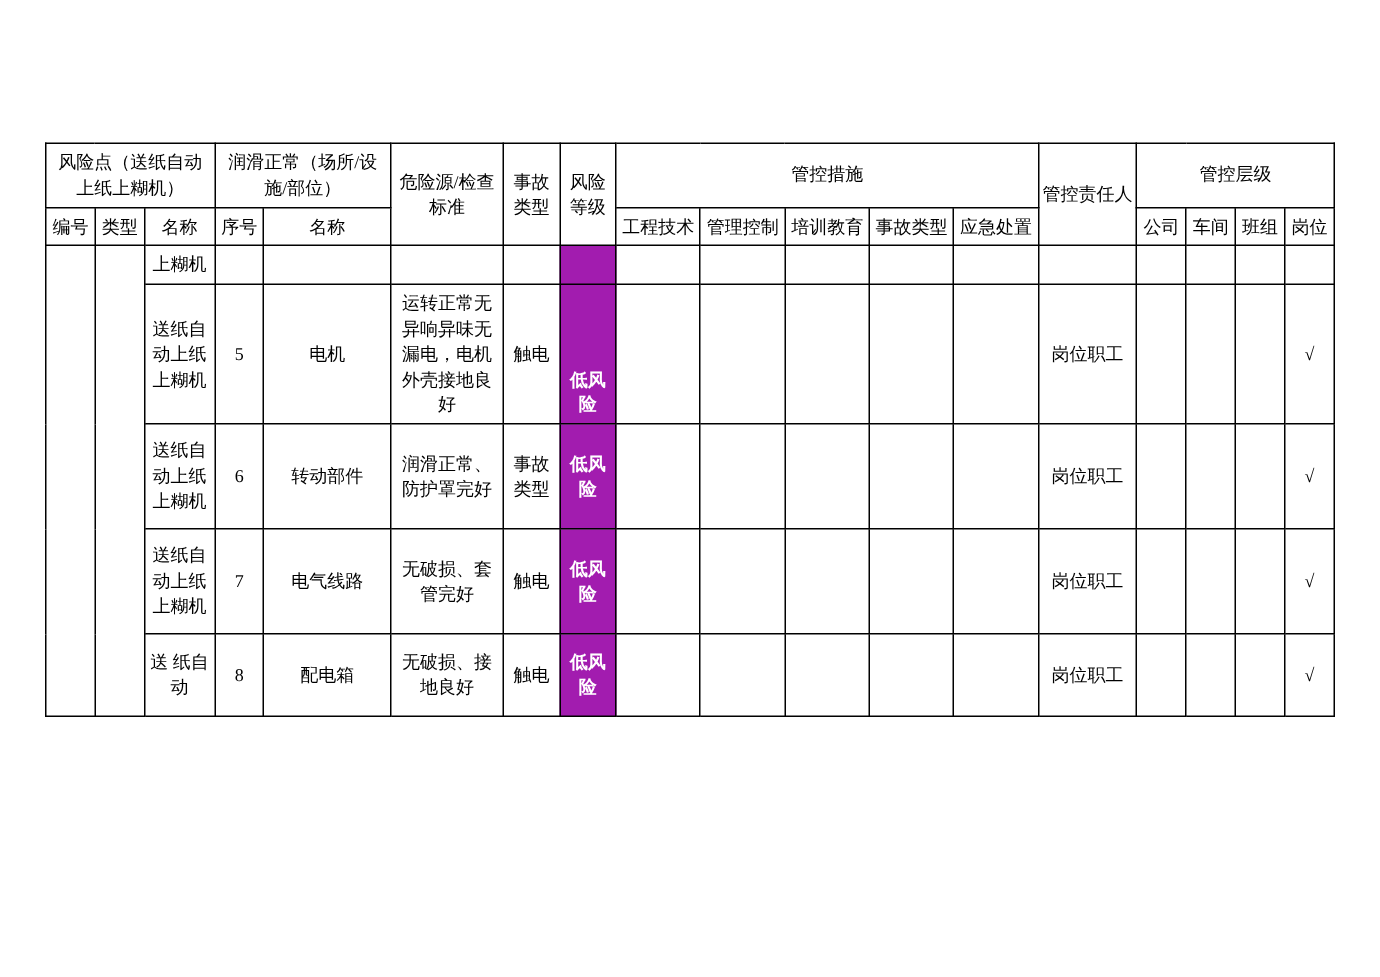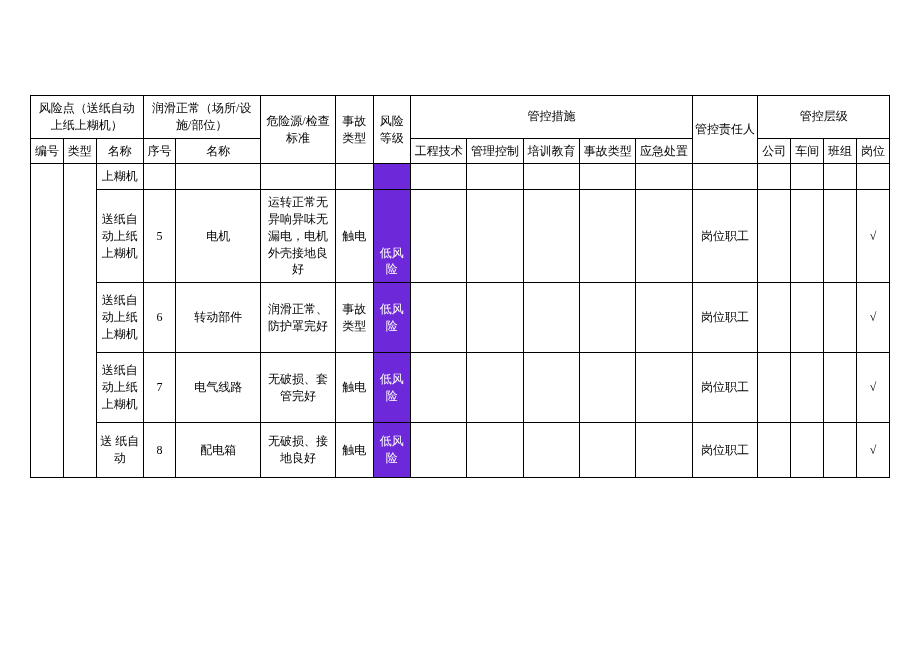--- a/index.html
+++ b/index.html
@@ -25,22 +25,23 @@
       text-align: center;
       vertical-align: middle;
       padding: 4px 2px;
       word-break: break-all;
       line-height: 1.4;
     }
     th {
       font-weight: normal;
     }
     .risk-low {
-      background: #6d28d9;
+      background: #a21caf;
       color: #ffffff;
+      font-weight: bold;
     }
     .col-no { width: 3.5%; }
     .col-type { width: 3.5%; }
     .col-name { width: 5%; }
     .col-seq { width: 3.5%; }
     .col-stepname { width: 9%; }
     .col-hazard { width: 8%; }
     .col-acc { width: 4%; }
     .col-level { width: 4%; }
     .col-m1 { width: 6%; }

